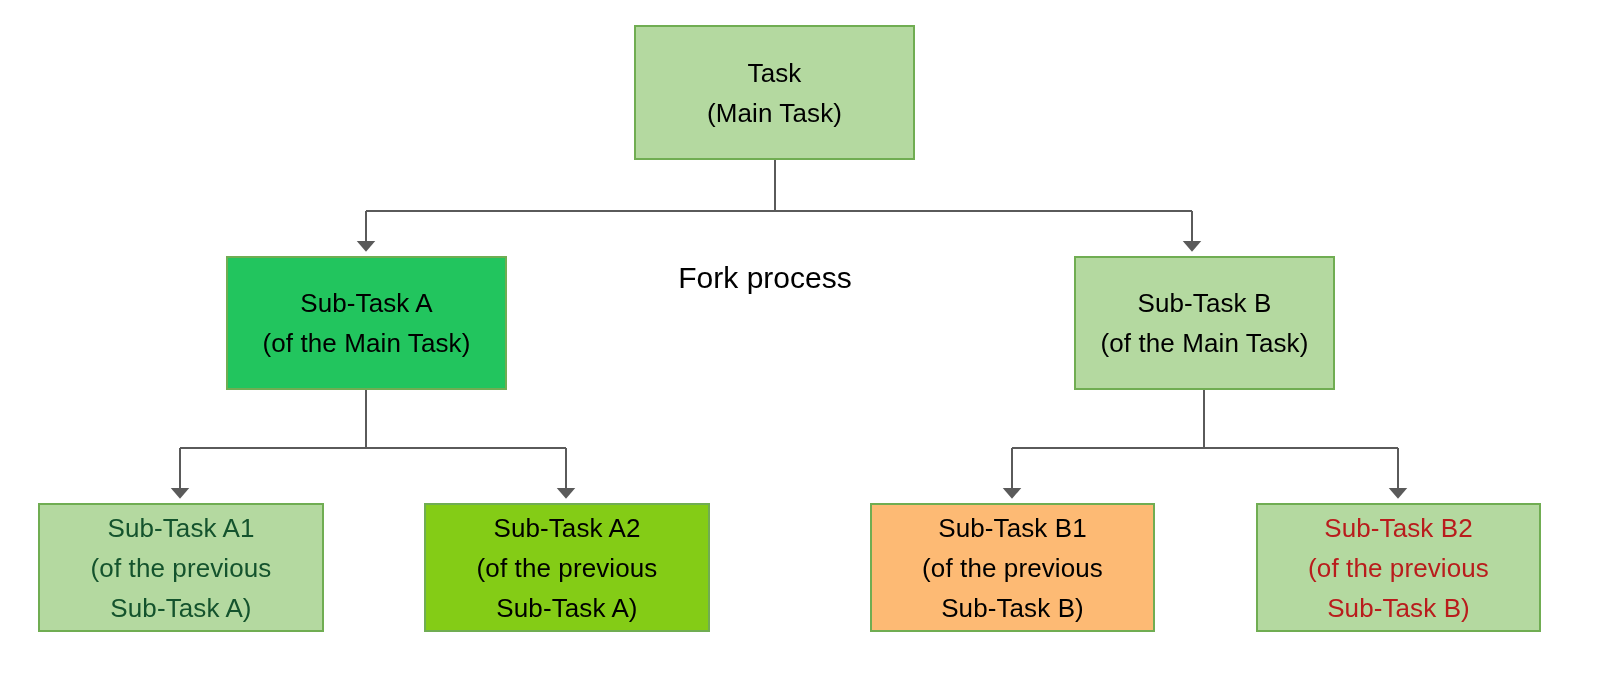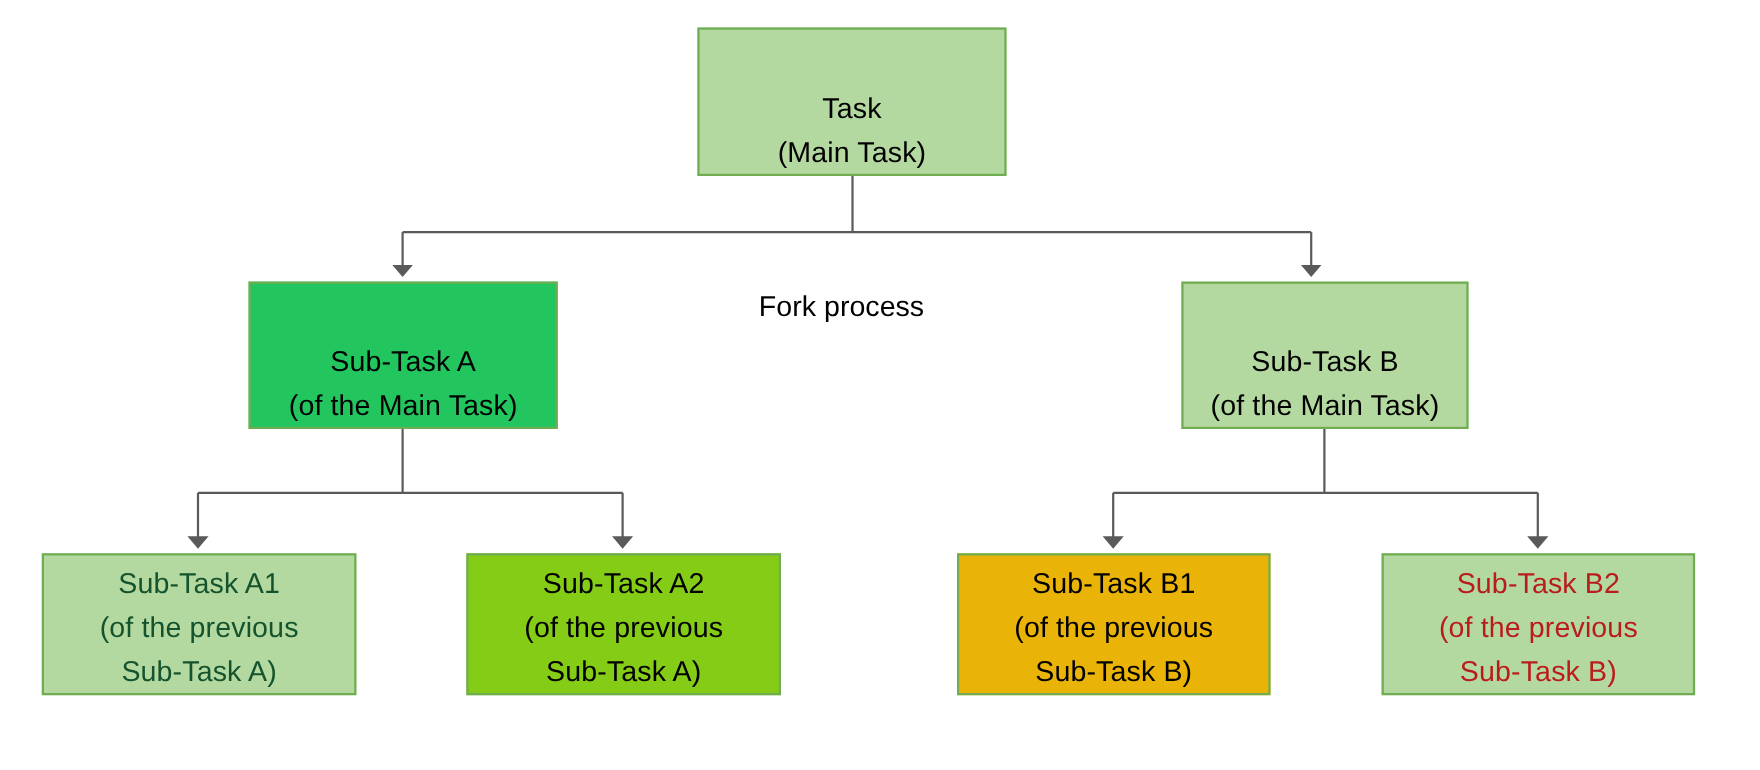--- a/index.html
+++ b/index.html
@@ -26,36 +26,36 @@
     height: 700px;
   }
   .node {
     position: absolute;
     box-sizing: border-box;
     background: #b4d9a0;
     border: 2px solid #70ad52;
     display: flex;
     flex-direction: column;
     align-items: center;
-    justify-content: flex-end;
+    justify-content: center;
     color: #000000;
     font-size: 26px;
     line-height: 40px;
     text-align: center;
     white-space: pre;
     letter-spacing: 0.1px;
     z-index: 2;
   }
   .node .line2, .node .line3 {
     display: block;
   }
   .free-label {
     position: absolute;
     color: #000000;
-    font-size: 26px;
+    font-size: 30px;
     line-height: 36px;
     text-align: center;
     white-space: nowrap;
     z-index: 2;
   }
 </style>
 </head>
 <body>
 
 <div id="canvas" style="background: rgb(255, 255, 255);">
@@ -115,21 +115,21 @@
     <span class="line2">(of the previous</span>
     <span class="line3">Sub-Task A)</span>
   </div>
 
   <div class="node" style="left: 424px; top: 503px; width: 286px; height: 129px; background: #84cc16; border-color: rgb(112, 173, 82); color: rgb(0, 0, 0);">
     <span class="line1">Sub-Task A2</span>
     <span class="line2">(of the previous</span>
     <span class="line3">Sub-Task A)</span>
   </div>
 
-  <div class="node" style="left: 870px; top: 503px; width: 285px; height: 129px; background: #eab308; border-color: rgb(112, 173, 82); color: rgb(0, 0, 0);">
+  <div class="node" style="left: 870px; top: 503px; width: 285px; height: 129px; background: #fdba74; border-color: rgb(112, 173, 82); color: rgb(0, 0, 0);">
     <span class="line1">Sub-Task B1</span>
     <span class="line2">(of the previous</span>
     <span class="line3">Sub-Task B)</span>
   </div>
 
   <div class="node" style="left: 1256px; top: 503px; width: 285px; height: 129px; background: rgb(180, 217, 160); border-color: rgb(112, 173, 82); color: #b91c1c;">
     <span class="line1">Sub-Task B2</span>
     <span class="line2">(of the previous</span>
     <span class="line3">Sub-Task B)</span>
   </div>

